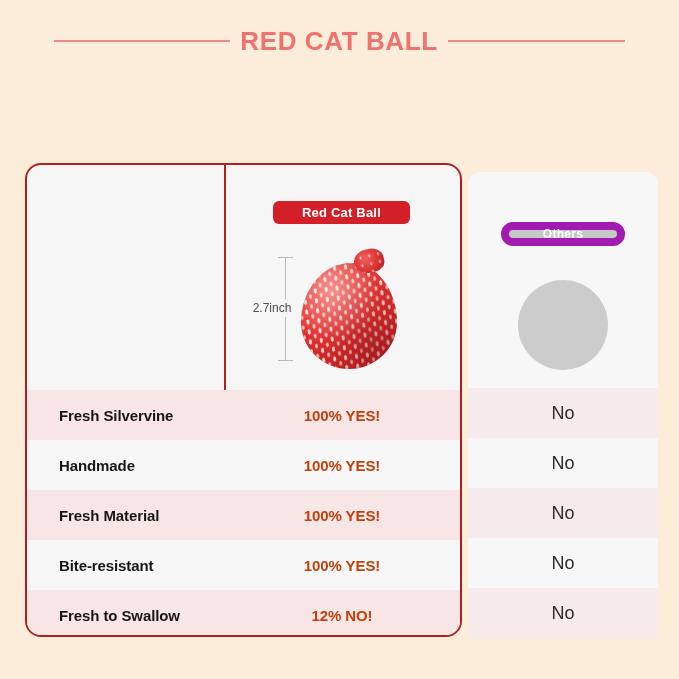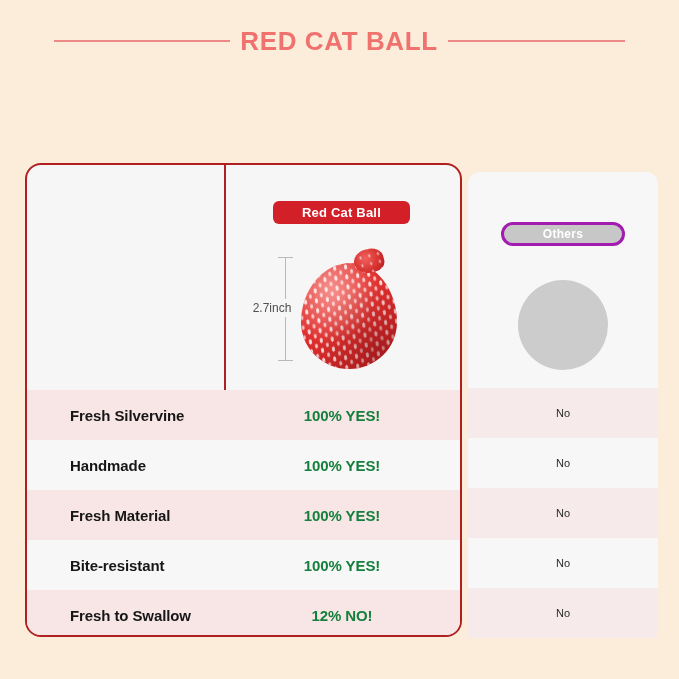--- a/index.html
+++ b/index.html
@@ -83,21 +83,21 @@
     border-radius: 12px 12px 0 0;
     overflow: hidden;
   }
   .others-badge {
     position: absolute;
     left: 33px;
     top: 50px;
     width: 124px;
     height: 24px;
     background: #c7c7c7;
-    border: 3px solid #a21caf;
+    border: 8px solid #a21caf;
     border-radius: 12px;
     box-sizing: border-box;
     display: flex;
     align-items: center;
     justify-content: center;
   }
   .others-badge span {
     font-size: 12px;
     font-weight: bold;
     color: #ffffff;
@@ -119,21 +119,21 @@
     left: 468px;
     top: 228px;
     width: 190px;
     height: 250px;
   }
   .others-row {
     height: 50px;
     display: flex;
     align-items: center;
     justify-content: center;
-    font-size: 11px;
+    font-size: 18px;
     color: #2b2b2b;
   }
   .others-row.odd  { background: #f7eaea; }
   .others-row.even { background: #f8f7f7; }
 
   
   .product-card {
     position: absolute;
     left: 25px;
     top: 3px;
@@ -284,33 +284,33 @@
     position: relative;
     height: 50px;
     display: flex;
     align-items: center;
   }
   .row.odd  { background: #f8e6e6; }
   .row.even { background: #f8f7f7; }
   .cell-feature {
     width: 197px;
     box-sizing: border-box;
-    padding-left: 43px;
+    padding-left: 32px;
     font-size: 15px;
     font-weight: bold;
     color: #161616;
     letter-spacing: -0.1px;
   }
   .cell-value {
     width: 236px;
     box-sizing: border-box;
     text-align: center;
     font-size: 15px;
     font-weight: bold;
-    color: #15803d;
+    color: #c2410c;
     letter-spacing: -0.1px;
   }
 </style>
 </head>
 <body>
 
 <div class="header">
   <div class="eyebrow-row">
     <div class="rule rule-left"></div>
     <div class="eyebrow">RED CAT BALL</div>

